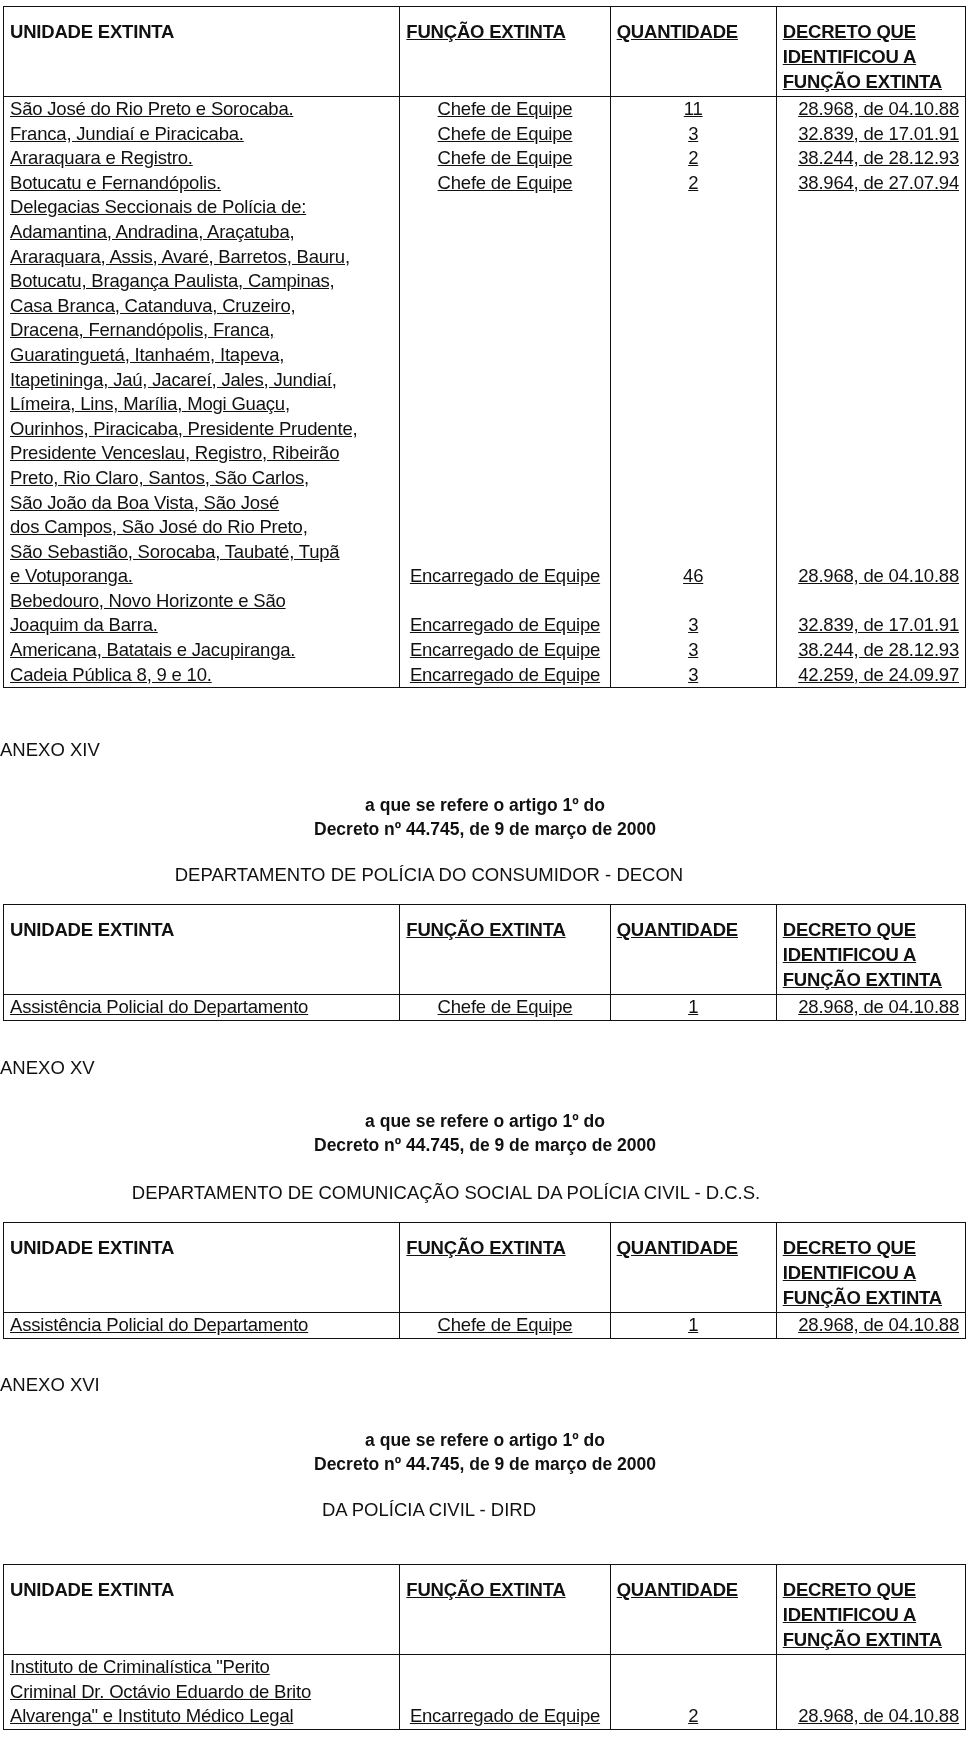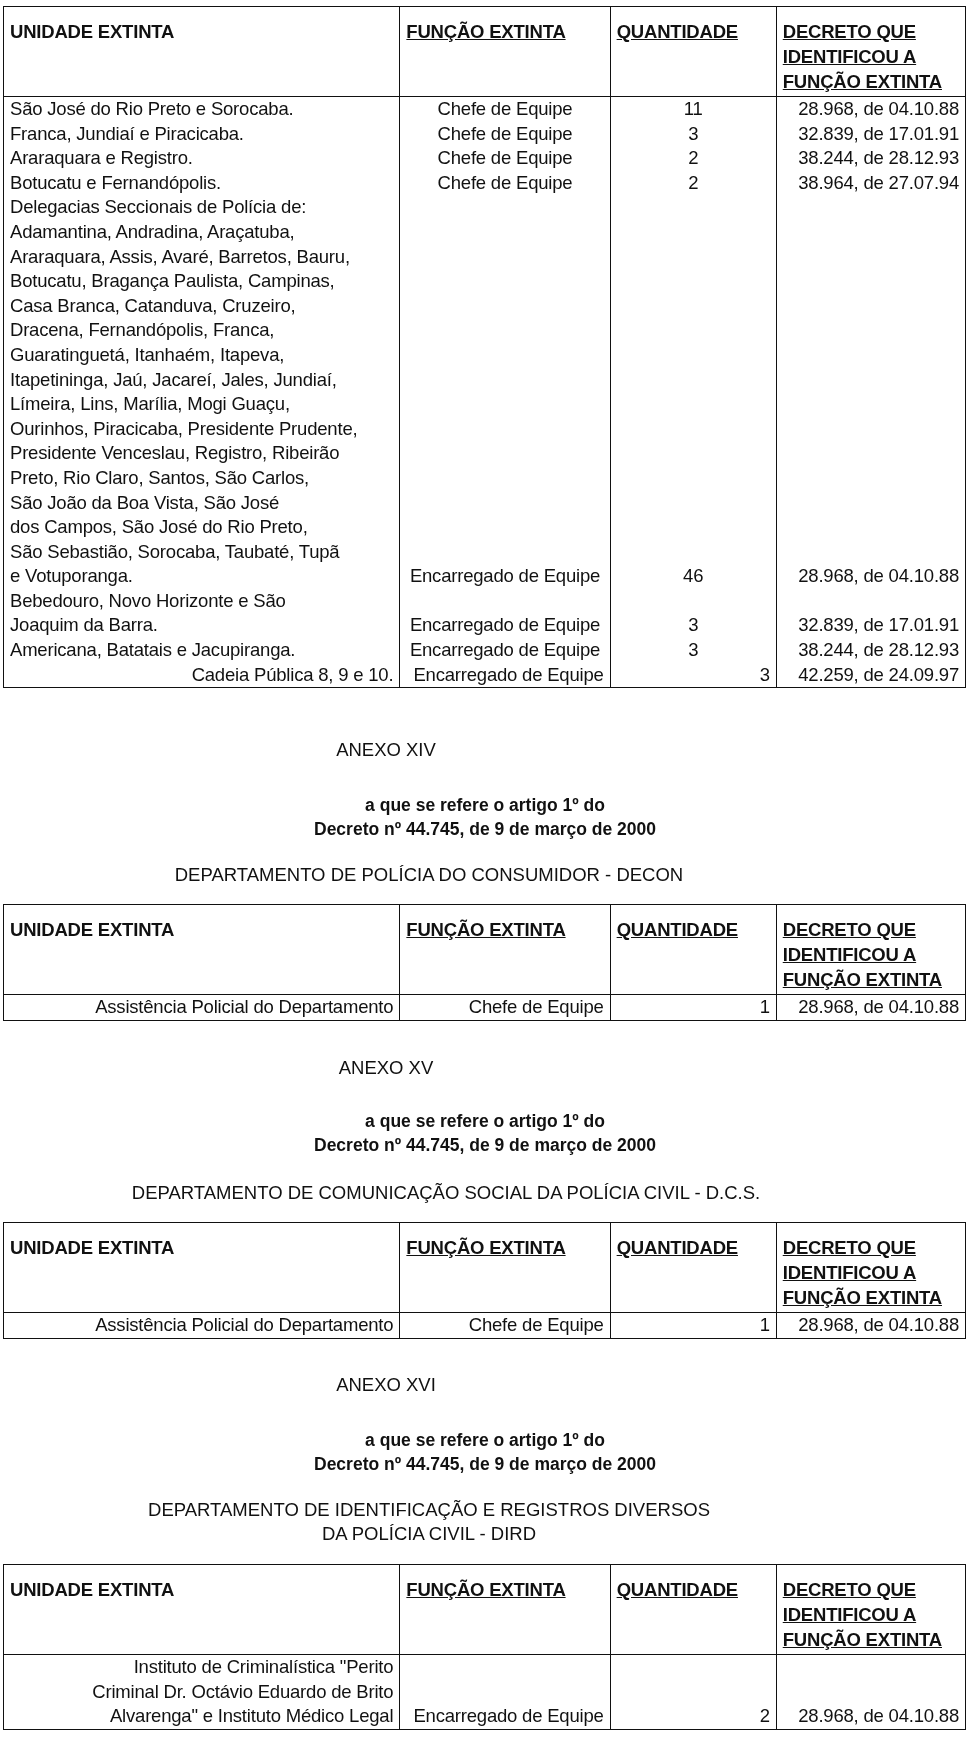--- a/index.html
+++ b/index.html
@@ -25,34 +25,34 @@
   }
   table.grid th {
     font-weight: bold;
     text-align: left;
     line-height: 25px;
     padding-top: 12px;
     padding-bottom: 2px;
     font-size: 18.5px;
   }
   table.grid th.c { text-align: left; text-decoration: underline; }
-  table.grid td { line-height: 24.6px; }
+  table.grid td { line-height: 24.6px; text-decoration: underline; }
   table.grid td.c { text-align: center; }
   table.grid td.r { text-align: right; }
   table.grid tbody td { border-top: none; border-bottom: none; }
   table.grid tbody tr:first-child td { border-top: 1.6px solid #111; }
-  table.grid tbody tr:last-child td { border-bottom: 1.6px solid #111; text-align: right; }
+  table.grid tbody tr:last-child td { border-bottom: 1.6px solid #111; }
   .col1 { width: 377px; }
   .col2 { width: 200px; }
   .col3 { width: 158px; }
   .col4 { width: 180px; }
   .line { display: block; white-space: nowrap; }
   .bottom { vertical-align: bottom !important; }
   .annex {
-    position: absolute; left: 0; width: 772px; text-align: center;
+    position: absolute; left: 0; width: 772px; text-align: left;
     font-size: 18.5px;
   }
   .ref {
     position: absolute; left: 0; width: 970px; text-align: center;
     font-size: 17.5px; font-weight: bold; line-height: 24px;
   }
   .dept {
     position: absolute; left: 0; width: 858px; text-align: center;
     font-size: 18.5px; line-height: 24px;
   }
@@ -242,21 +242,20 @@
         </tr>
       </tbody>
     </table>
 
   <div class="annex" style="top:1374px;">ANEXO XVI</div>
   <div class="ref" style="top:1428px;">
     <span class="line">a que se refere o artigo 1º do</span>
     <span class="line">Decreto nº 44.745, de 9 de março de 2000</span>
   </div>
   <div class="dept" id="d16" style="top:1498px;">
-      <span class="line">DEPARTAMENTO DE IDENTIFICAÇÃO E REGISTROS DIVERSOS</span>
       <span class="line">DA POLÍCIA CIVIL - DIRD</span>
     </div>
   <table class="grid" id="t16" style="top:1564px;">
       <colgroup>
         <col class="col1">
         <col class="col2">
         <col class="col3">
         <col class="col4">
       </colgroup>
       <thead>

